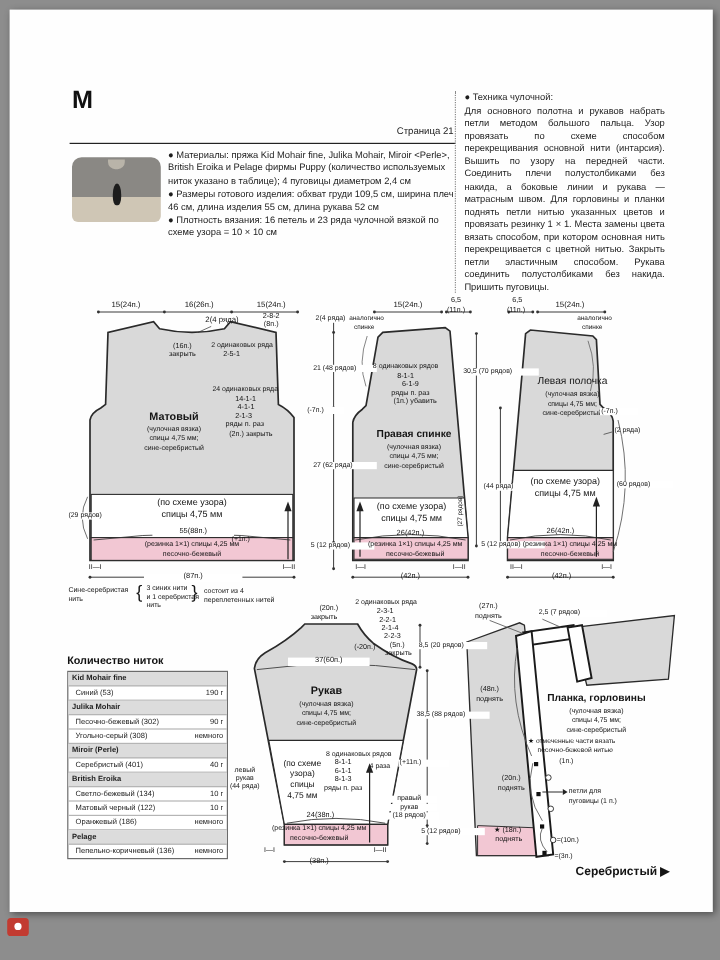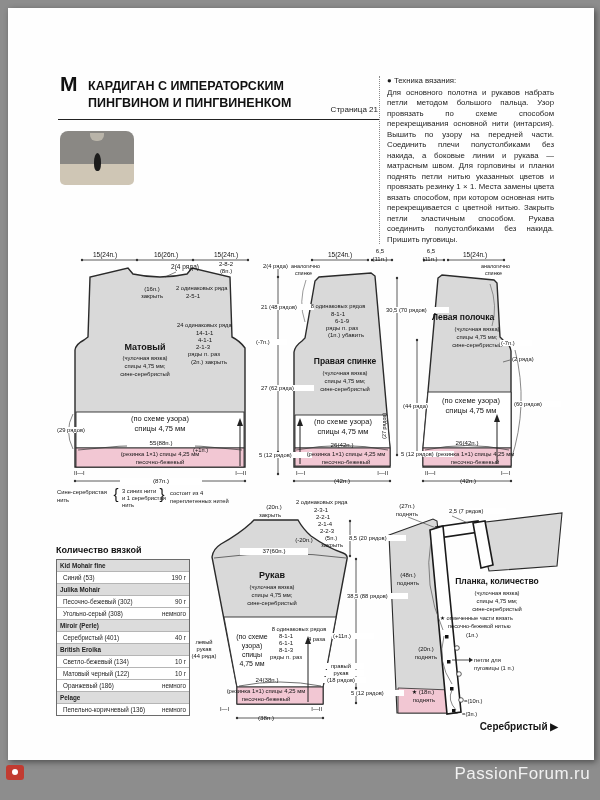--- a/index.html
+++ b/index.html
@@ -34,37 +34,36 @@
   .site-logo::after{content:"";position:absolute;left:6px;top:4px;width:6px;height:6px;background:#fff;border-radius:50%;}
   svg.schem{position:absolute;left:0;top:0;}
 </style>
 </head>
 <body>
 
 <div class="stage">
   <div class="paper abs"></div>
 
   <div class="abs m-letter">М</div>
-  <div class="abs title">
-    <div>КАРДИГАН С ИМПЕРАТОРСКИМ</div>
-    <div>ПИНГВИНОМ И ПИНГВИНЕНКОМ</div>
-  </div>
   <div class="abs page-ref">Страница 21</div>
   <div class="abs header-rule"></div>
 
   <div class="abs photo">
     <div class="collar"></div>
     <div class="penguin"></div>
   </div>
   <div class="abs materials">
+    <p>● Материалы: пряжа Kid Mohair fine, Julika Mohair, Miroir &lt;Perle&gt;, British Eroika и Pelage фирмы Puppy (количество используемых ниток указано в таблице); 4 пуговицы диаметром 2,4 см</p>
+    <p>● Размеры готового изделия: обхват груди 109,5 см, ширина плеч 46 см, длина изделия 55 см, длина рукава 52 см</p>
+    <p>● Плотность вязания: 16 петель и 23 ряда чулочной вязкой по схеме узора = 10 × 10 см</p>
   </div>
 
   <div class="abs tech-divider"></div>
   <div class="abs tech-col">
-    <div class="hd">● Техника вязания:</div>
+    <div class="hd">● Техника чулочной:</div>
     <div>Для основного полотна и рукавов набрать петли методом большого пальца. Узор провязать по схеме способом перекрещивания основной нити (интарсия). Вышить по узору на передней части. Соединить плечи полустолбиками без накида, а боковые линии и рукава — матрасным швом. Для горловины и планки поднять петли нитью указанных цветов и провязать резинку 1 × 1. Места замены цвета вязать способом, при котором основная нить перекрещивается с цветной нитью. Закрыть петли эластичным способом. Рукава соединить полустолбиками без накида. Пришить пуговицы.</div>
   </div>
 
   <svg class="schem" width="600" height="800" viewBox="0 0 600 800">
 
     <g>
       <path d="M75,467 L75,350 Q76,344 84,340 L88,337 L90,277 L128,268 L133,274 Q160,280 187,274 L192,268 L230,277 L232,337 Q240,341 245,348 L245,467 Z" fill="#d9d9d9" stroke="#2a2a2a" stroke-width="1.4"></path>
       <rect x="76" y="412" width="168" height="36" fill="#ffffff" stroke="#2a2a2a" stroke-width="0.9"></rect>
       <rect x="76" y="448" width="168" height="19" fill="#f2c7d3" stroke="#2a2a2a" stroke-width="0.9"></rect>
     </g>
@@ -254,21 +253,21 @@
       <div class="dl" style="left: 293px; top: 459px; width: 106px; font-size: 5.9px; text-align: center;">песочно-бежевый</div>
       <div class="dl" style="left: 296px; top: 470px; width: 26px; font-size: 5.8px; text-align: left;">I—I</div>
       <div class="dl" style="left: 362px; top: 470px; width: 26px; font-size: 5.8px; text-align: right;">I—II</div>
       <div class="dl" style="left: 300px; top: 478px; width: 84px; font-size: 6.2px; text-align: center;">(42п.)</div>
       <div class="dl" style="left: 400px; top: 451px; width: 52px; font-size: 5.8px; text-align: left; background: rgb(255, 255, 255); padding: 0px 1px;">5 (12 рядов)</div>
       <div class="dl" style="left: 416px; top: 248px; width: 30px; font-size: 6px; text-align: center;">6,5</div>
       <div class="dl" style="left: 414px; top: 256px; width: 32px; font-size: 6px; text-align: center;">(11п.)</div>
       <div class="dl" style="left: 446px; top: 252px; width: 58px; font-size: 6.5px; text-align: center;">15(24п.)</div>
       <div class="dl" style="left: 481px; top: 264px; width: 48px; font-size: 5.4px; text-align: left;">аналогично</div>
       <div class="dl" style="left: 485px; top: 271px; width: 40px; font-size: 5.4px; text-align: left;">спинке</div>
-      <div class="dl" style="left: 432px; top: 313px; width: 90px; font-size: 8.5px; font-weight: bold;">Левая полочка</div>
+      <div class="dl" style="left: 432px; top: 313px; width: 90px; font-size: 8.5px; text-align: center; font-weight: normal;">Левая полочка</div>
       <div class="dl" style="left: 432px; top: 326px; width: 90px; font-size: 5.8px; text-align: center;">(чулочная вязка)</div>
       <div class="dl" style="left: 432px; top: 334px; width: 90px; font-size: 5.8px; text-align: center;">спицы 4,75 мм;</div>
       <div class="dl" style="left: 432px; top: 342px; width: 90px; font-size: 5.8px; text-align: center;">сине-серебристый</div>
       <div class="dl" style="left: 500px; top: 340px; width: 30px; font-size: 5.8px; text-align: left; background: rgb(255, 255, 255); padding: 0px 1px;">(-7п.)</div>
       <div class="dl" style="left: 512px; top: 356px; width: 40px; font-size: 5.8px; text-align: left;">(2 ряда)</div>
       <div class="dl" style="left: 426px; top: 397px; width: 90px; font-size: 7.5px; text-align: center;">(по схеме узора)</div>
       <div class="dl" style="left: 426px; top: 407px; width: 90px; font-size: 7.5px; text-align: center;">спицы 4,75 мм</div>
       <div class="dl" style="left: 428px; top: 440px; width: 78px; font-size: 6.2px; text-align: center;">26(42п.)</div>
       <div class="dl" style="left: 513px; top: 401px; width: 46px; font-size: 5.8px; text-align: left; background: rgb(255, 255, 255); padding: 0px 1px;">(60 рядов)</div>
       <div class="dl" style="left: 421px; top: 451px; width: 108px; font-size: 5.9px; text-align: center;">(резинка 1×1) спицы 4,25 мм</div>
@@ -324,39 +323,39 @@
       <div class="dl" style="left: 208px; top: 696px; width: 116px; font-size: 5.9px; text-align: center;">песочно-бежевый</div>
       <div class="dl" style="left: 220px; top: 706px; width: 26px; font-size: 5.8px; text-align: left;">I—I</div>
       <div class="dl" style="left: 296px; top: 706px; width: 26px; font-size: 5.8px; text-align: right;">I—II</div>
       <div class="dl" style="left: 230px; top: 715px; width: 72px; font-size: 6.2px; text-align: center;">(38п.)</div>
       <div class="dl" style="left: 350px; top: 690px; width: 52px; font-size: 5.8px; text-align: left; background: rgb(255, 255, 255); padding: 0px 1px;">5 (12 рядов)</div>
       <div class="dl" style="left: 386px; top: 503px; width: 42px; font-size: 6px; text-align: center;">(27п.)</div>
       <div class="dl" style="left: 386px; top: 511px; width: 42px; font-size: 6px; text-align: center;">поднять</div>
       <div class="dl" style="left: 448px; top: 508px; width: 56px; font-size: 5.8px; text-align: left; background: rgb(255, 255, 255); padding: 0px 1px;">2,5 (7 рядов)</div>
       <div class="dl" style="left: 388px; top: 572px; width: 40px; font-size: 6px; text-align: center;">(48п.)</div>
       <div class="dl" style="left: 386px; top: 580px; width: 44px; font-size: 6px; text-align: center;">поднять</div>
-      <div class="dl" style="left: 442px; top: 577px; width: 110px; font-size: 8.5px; text-align: center; font-weight: bold;">Планка, количество</div>
+      <div class="dl" style="left: 442px; top: 577px; width: 110px; font-size: 8.5px; text-align: center; font-weight: bold;">Планка, горловины</div>
       <div class="dl" style="left: 442px; top: 590px; width: 110px; font-size: 5.8px; text-align: center;">(чулочная вязка)</div>
       <div class="dl" style="left: 442px; top: 598px; width: 110px; font-size: 5.8px; text-align: center;">спицы 4,75 мм;</div>
       <div class="dl" style="left: 442px; top: 606px; width: 110px; font-size: 5.8px; text-align: center;">сине-серебристый</div>
       <div class="dl" style="left: 440px; top: 616px; width: 112px; font-size: 5.6px; text-align: left;">★ отмеченные части вязать</div>
       <div class="dl" style="left: 448px; top: 624px; width: 104px; font-size: 5.6px; text-align: left;">песочно-бежевой нитью</div>
       <div class="dl" style="left: 466px; top: 632px; width: 30px; font-size: 5.8px; text-align: left;">(1п.)</div>
       <div class="dl" style="left: 406px; top: 646px; width: 40px; font-size: 6px; text-align: center;">(20п.)</div>
       <div class="dl" style="left: 404px; top: 654px; width: 44px; font-size: 6px; text-align: center;">поднять</div>
       <div class="dl" style="left: 474px; top: 657px; width: 50px; font-size: 5.8px; text-align: left;">петли для</div>
       <div class="dl" style="left: 474px; top: 665px; width: 64px; font-size: 5.8px; text-align: left;">пуговицы (1 п.)</div>
       <div class="dl" style="left: 400px; top: 689px; width: 46px; font-size: 6px; text-align: center;">★ (18п.)</div>
       <div class="dl" style="left: 402px; top: 697px; width: 44px; font-size: 6px; text-align: center;">поднять</div>
       <div class="dl" style="left: 464px; top: 698px; width: 38px; font-size: 5.8px; text-align: left;">=(10п.)</div>
       <div class="dl" style="left: 462px; top: 711px; width: 36px; font-size: 5.8px; text-align: left;">=(3п.)</div>
       <div class="dl" style="left: 430px; top: 722px; width: 128px; font-size: 10px; text-align: right; font-weight: bold;">Серебристый ▶</div>
     </div>
 
-  <div class="abs table-title">Количество вязкой</div>
+  <div class="abs table-title">Количество ниток</div>
   <div class="abs ttable" id="ttable">
       <div class="trow section">
         <span class="lbl">Kid Mohair fine</span>
         <span></span>
       </div>
       <div class="trow item">
         <span class="lbl">Синий (53)</span>
         <span>190 г</span>
       </div>
       <div class="trow section">
@@ -399,14 +398,13 @@
         <span class="lbl">Pelage</span>
         <span></span>
       </div>
       <div class="trow item">
         <span class="lbl">Пепельно-коричневый (136)</span>
         <span>немного</span>
       </div>
     </div>
 
   <div class="abs site-logo"></div>
-  <div class="abs watermark">PassionForum.ru</div>
 </div>
 
 </body></html>

